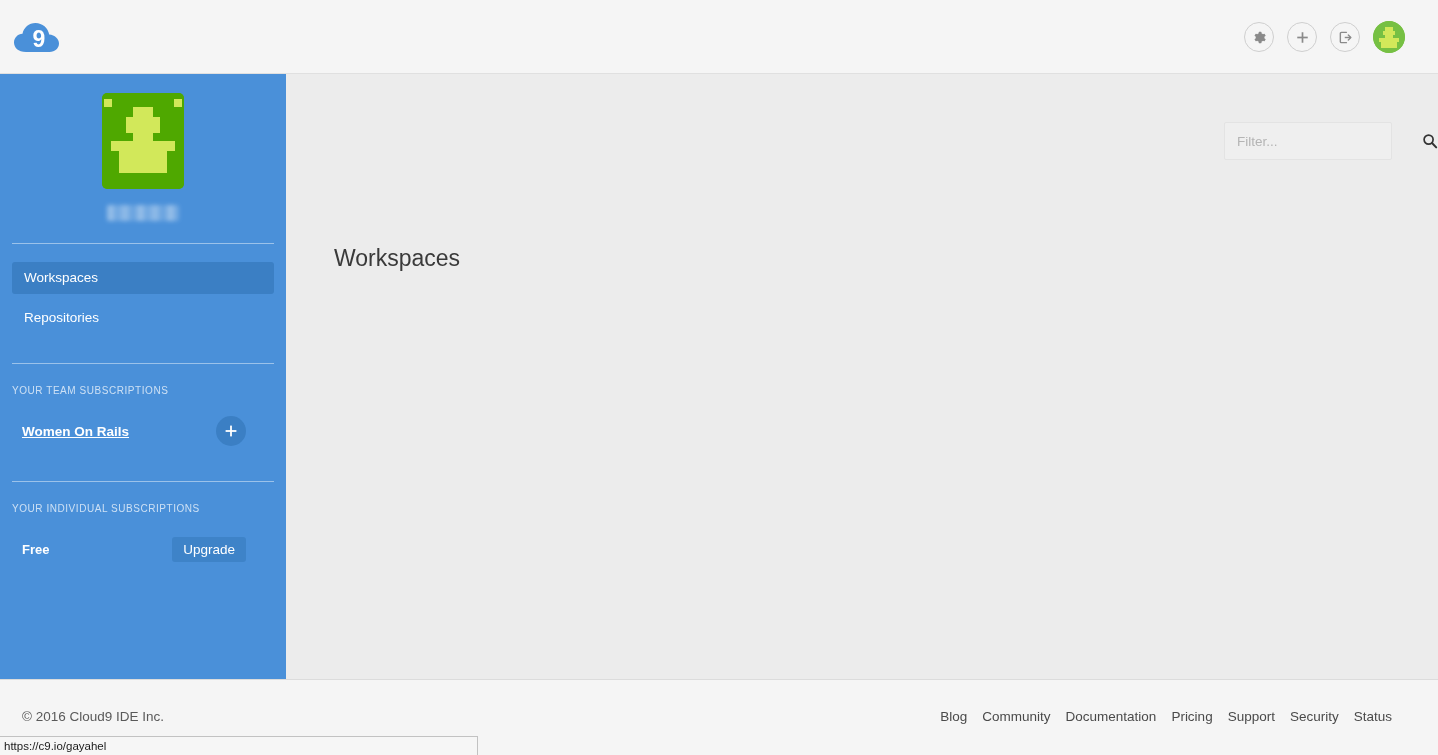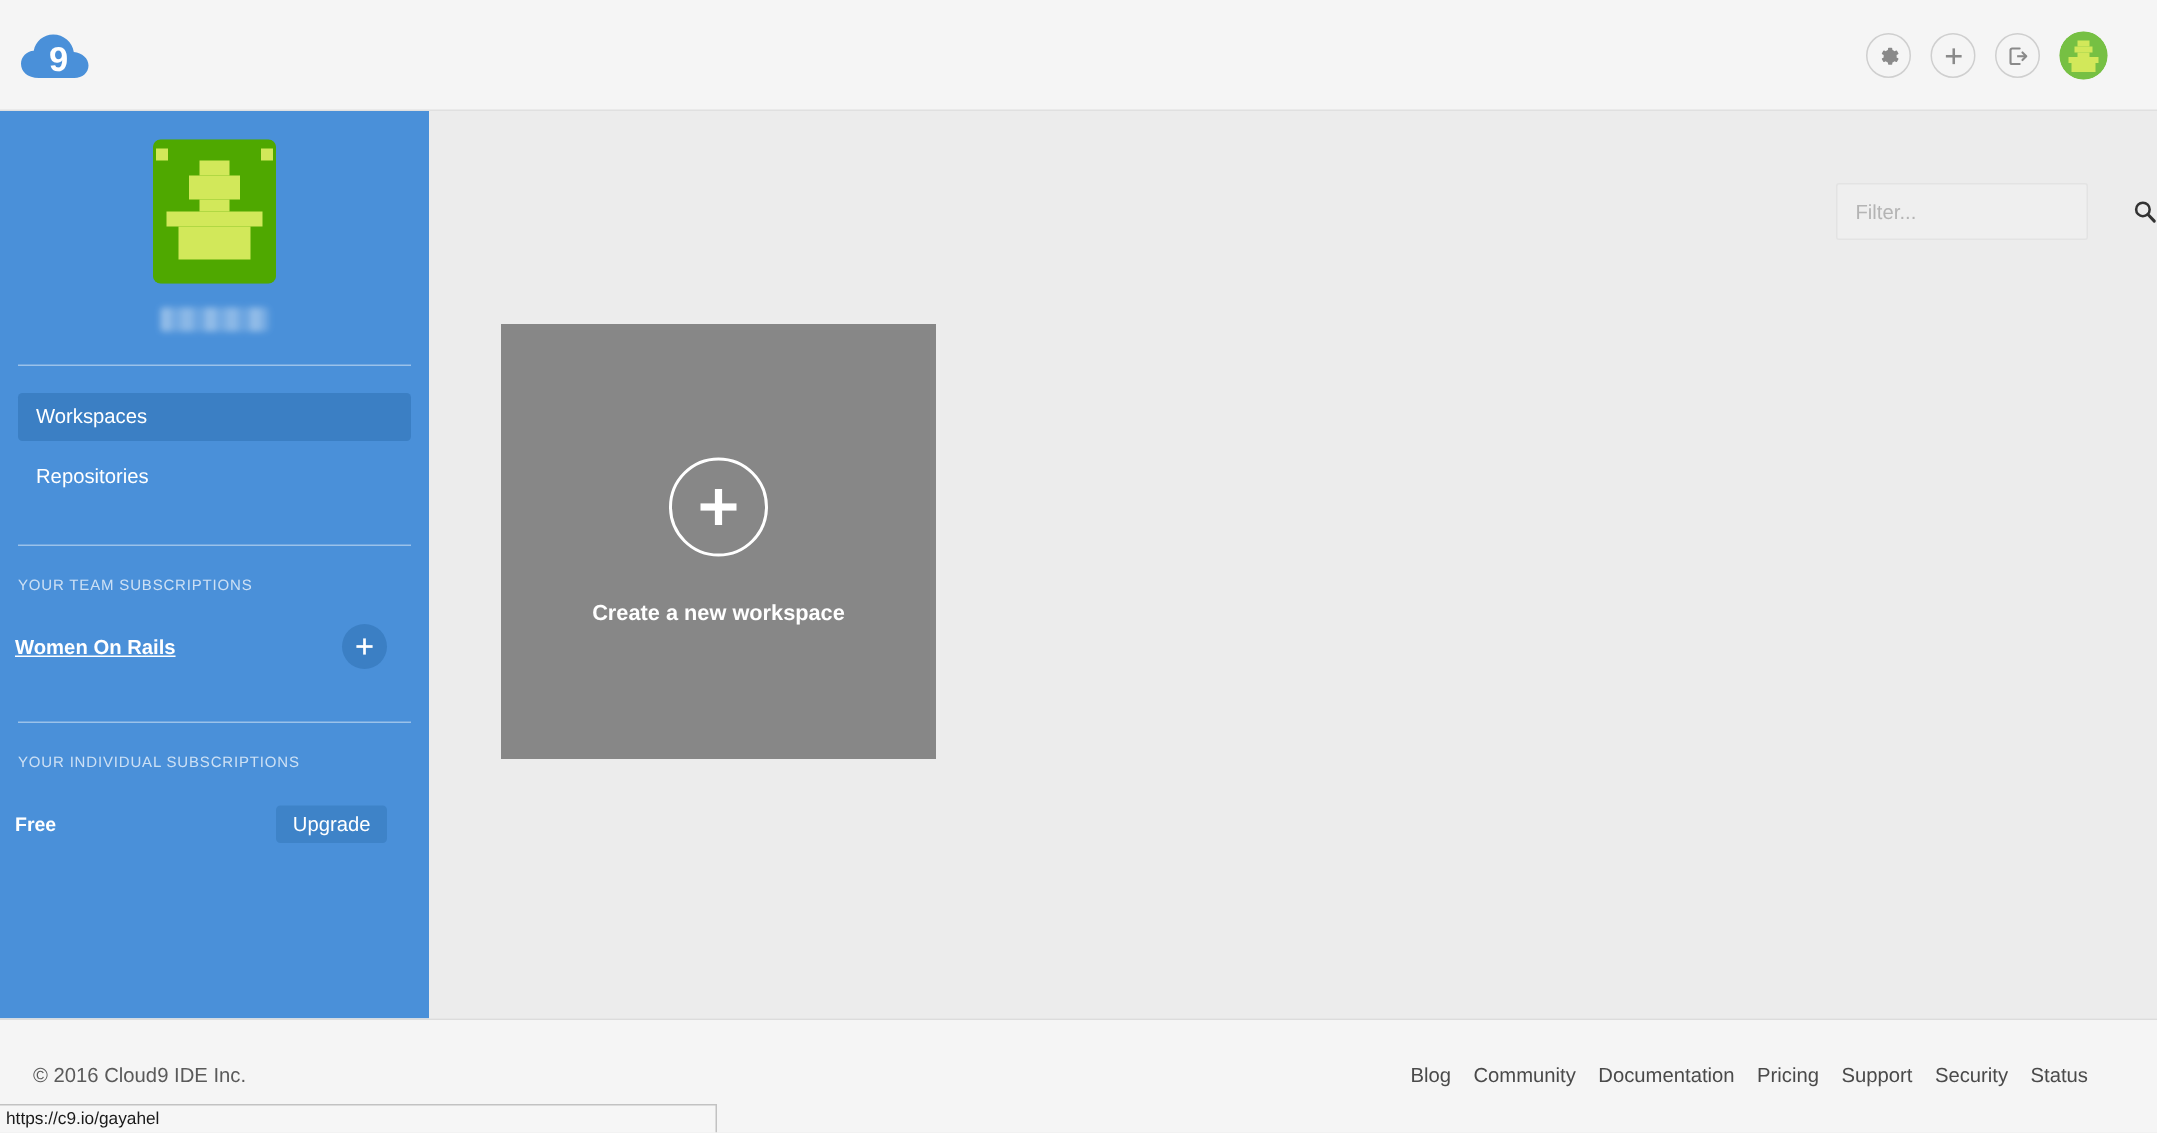--- a/index.html
+++ b/index.html
@@ -80,21 +80,21 @@
     text-decoration: none; cursor: pointer;
   }
   .nav-item.active { background: #3b7fc4; }
 
   .sb-section-label {
     padding: 0 12px; color: rgba(255,255,255,0.72);
     font-size: 10px; letter-spacing: 0.55px;
   }
   .sub-row {
     display: flex; align-items: center; justify-content: space-between;
-    padding: 0 10px; margin-top: 18px; min-height: 34px;
+    padding: 0 22px; margin-top: 18px; min-height: 34px;
   }
   .team-link {
     color: #ffffff; font-size: 13.5px; font-weight: bold;
     text-decoration: underline; cursor: pointer;
   }
   .circle-add {
     width: 30px; height: 30px; border-radius: 50%;
     background: #3b7fc4; border: none; color: #fff;
     display: flex; align-items: center; justify-content: center;
     cursor: pointer; margin-right: 18px; padding: 0;
@@ -304,29 +304,20 @@
       <span class="search-icon">
         <svg width="16" height="16" viewBox="0 0 16 16">
           <circle cx="6.6" cy="6.6" r="4.5" stroke="#333" stroke-width="1.7" fill="none"></circle>
           <line x1="10" y1="10" x2="14.2" y2="14.4" stroke="#333" stroke-width="2" stroke-linecap="round"></line>
         </svg>
       </span>
     </div>
 
     <h1 class="page-title">Workspaces</h1>
 
-    <div class="ws-card">
-      <div class="ws-plus-circle">
-        <svg width="36" height="36" viewBox="0 0 36 36">
-          <rect x="15.6" y="6" width="4.8" height="24" fill="#ffffff"></rect>
-          <rect x="6" y="15.6" width="24" height="4.8" fill="#ffffff"></rect>
-        </svg>
-      </div>
-      <div class="ws-card-label">Create a new workspace</div>
-    </div>
 
   </div>
 
   <div class="footer">
     <div class="copyright">© 2016 Cloud9 IDE Inc.</div>
     <div class="footer-links">
       <a href="#">Blog</a>
       <a href="#">Community</a>
       <a href="#">Documentation</a>
       <a href="#">Pricing</a>

